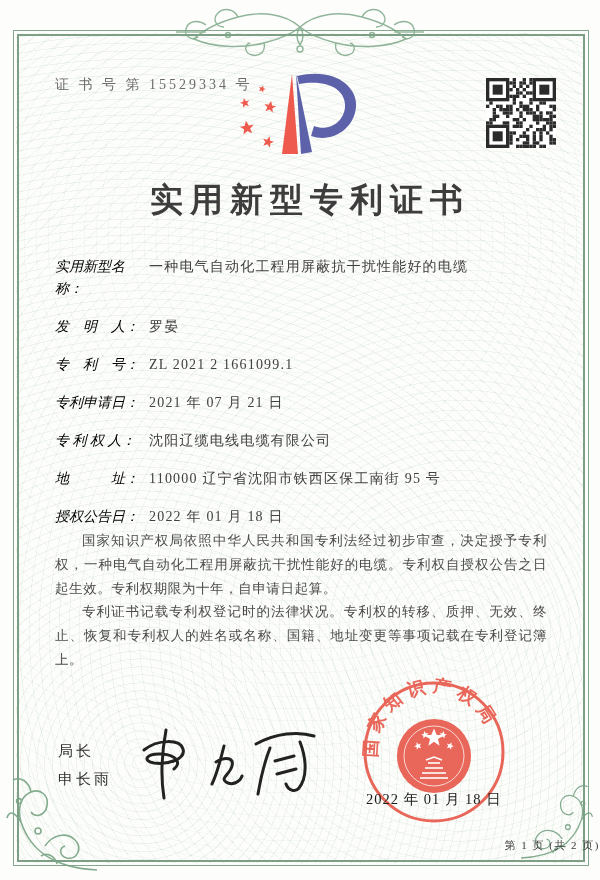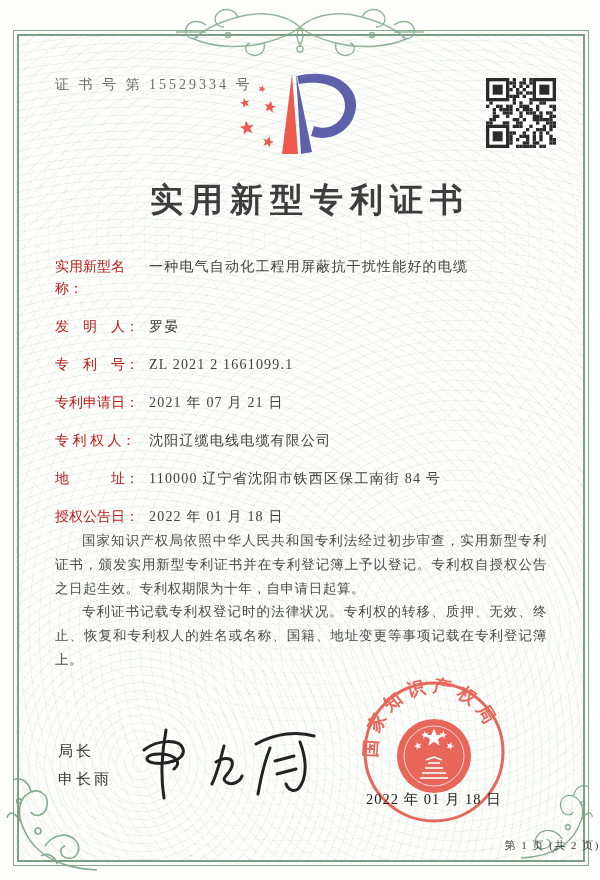--- a/index.html
+++ b/index.html
@@ -21,21 +21,21 @@
   .cert-no{position:absolute;left:55px;top:76px;font-size:14px;color:#6b6b6b;letter-spacing:3px;white-space:nowrap;}
 
   .logo{position:absolute;left:231px;top:72px;width:138px;height:88px;}
   .qr{position:absolute;left:486px;top:78px;width:70px;height:70px;background:#fff;}
 
   .title{position:absolute;left:0;right:0;top:178px;text-align:center;
     font-size:33px;letter-spacing:7px;color:#3d3d3d;font-weight:600;margin-left:20px;}
 
   .fields{position:absolute;left:55px;right:50px;top:256px;font-size:14px;color:#4a4a4a;}
   .frow{display:flex;line-height:22px;margin-bottom:16px;}
-  .flabel{flex:none;width:94px;color:#b91c1c;}
+  .flabel{flex:none;width:94px;color:#000000;font-style:italic;}
   .fvalue{flex:1;letter-spacing:1.2px;color:#414141;}
   .grant{display:flex;line-height:22px;}
   .grant .pair1{width:241px;display:flex;align-items:center;}
   .grant .pair2{display:flex;}
 
   .paras{position:absolute;left:55px;right:53px;top:529px;font-size:13.5px;line-height:1.76;
     color:#4c4c4c;letter-spacing:0.6px;text-align:justify;}
   .paras p{margin:0;text-indent:2em;}
 
   .sig-title{position:absolute;left:58px;top:742px;font-size:15px;letter-spacing:3px;color:#323232;}
@@ -288,32 +288,32 @@
     <div class="frow">
       <span class="flabel">专利申请日：</span>
       <span class="fvalue">2021 年 07 月 21 日</span>
     </div>
     <div class="frow">
       <span class="flabel">专 利 权 人：</span>
       <span class="fvalue">沈阳辽缆电线电缆有限公司</span>
     </div>
     <div class="frow">
       <span class="flabel">地　　　址：</span>
-      <span class="fvalue">110000 辽宁省沈阳市铁西区保工南街 84 号</span>
+      <span class="fvalue">110000 辽宁省沈阳市铁西区保工南街 95 号</span>
     </div>
     <div class="grant">
       <span class="pair1">
         <span class="flabel">授权公告日：</span>
         <span class="fvalue">2022 年 01 月 18 日</span>
       </span>
     </div>
   </div>
 
   <div class="paras">
-    <p>国家知识产权局依照中华人民共和国专利法经过初步审查，实用新型专利证书，颁发实用新型专利证书并在专利登记簿上予以登记。专利权自授权公告之日起生效。专利权期限为十年，自申请日起算。</p>
+    <p>国家知识产权局依照中华人民共和国专利法经过初步审查，决定授予专利权，一种电气自动化工程用屏蔽抗干扰性能好的电缆。专利权自授权公告之日起生效。专利权期限为十年，自申请日起算。</p>
     <p>专利证书记载专利权登记时的法律状况。专利权的转移、质押、无效、终止、恢复和专利权人的姓名或名称、国籍、地址变更等事项记载在专利登记簿上。</p>
   </div>
 
   <div class="sig-title">局长</div>
   <div class="sig-name">申长雨</div>
 
   <svg class="sig-script" viewBox="0 0 195 88">
     <g fill="none" stroke="#222" stroke-width="3" stroke-linecap="round">
       <path d="M38,8 C34,30 32,52 36,76"></path>
       <path d="M16,28 C30,17 52,17 55,27 C58,37 40,43 26,41 C14,39 18,31 34,32 C48,33 54,41 46,47"></path>

